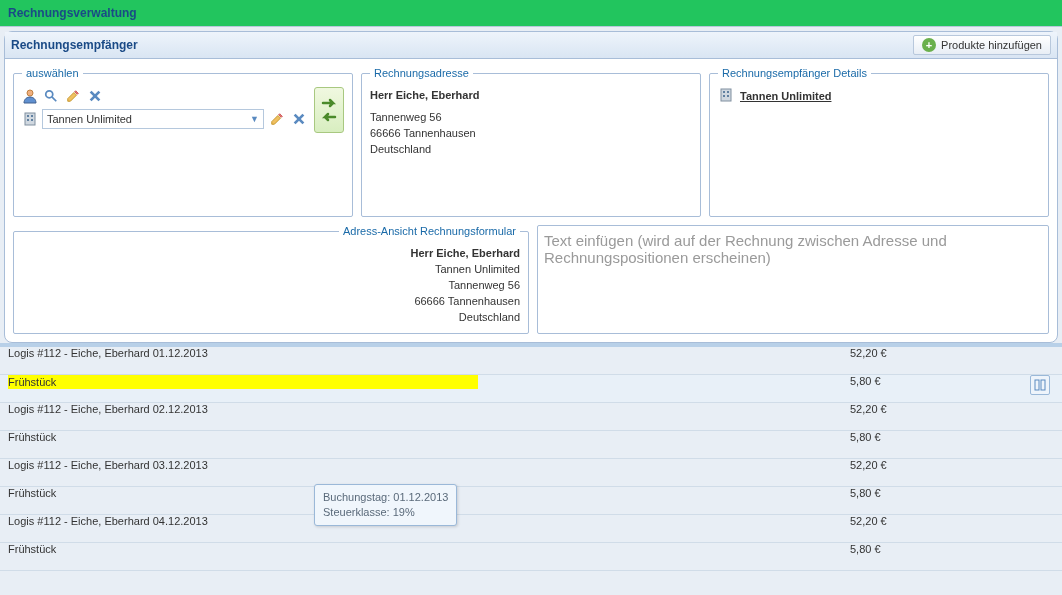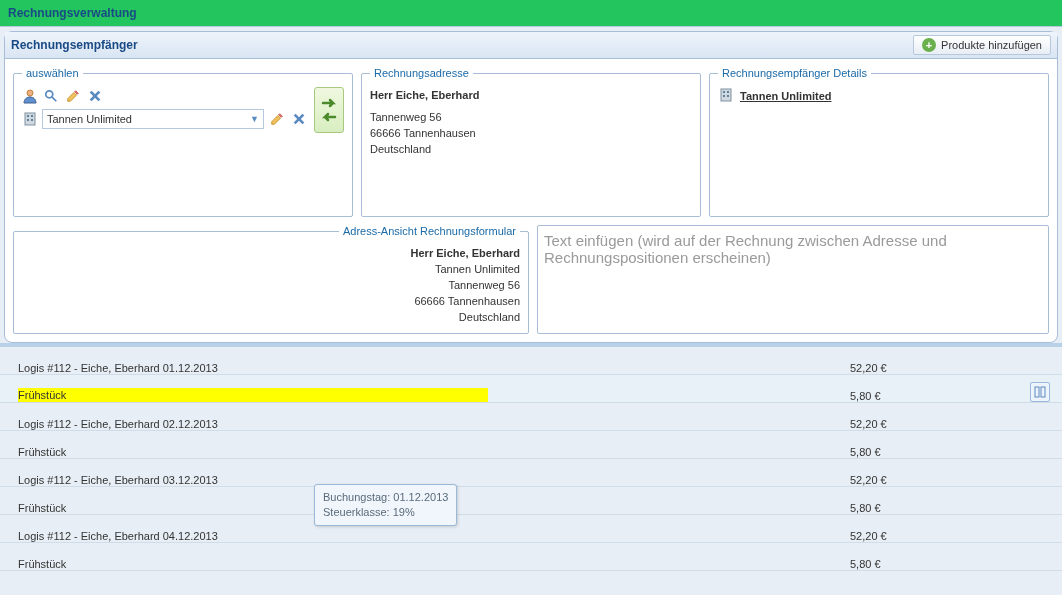--- a/index.html
+++ b/index.html
@@ -25,21 +25,21 @@
   .search-ico svg,.edit-ico svg,.del-ico svg{width:14px;height:14px;}
   .swap-btn{width:28px;height:44px;background:linear-gradient(#f0f8e0,#d8eec0);border:1px solid #a8c880;border-radius:3px;display:flex;align-items:center;justify-content:center;cursor:pointer;}
   .swap-btn svg{width:20px;height:30px;}
   .addr-line{font-size:11px;line-height:16px;}
   .addr-line.bold{font-weight:bold;}
   .detail-name{font-weight:bold;text-decoration:underline;}
   .row2{display:flex;gap:8px;padding:0 8px 8px 8px;}
   .fs-formaddr{width:325px;text-align:right;}
   .memo{flex:1;border:1px solid #a8bdd8;border-radius:2px;padding:6px;color:#9a9a9a;font-size:15px;background:#fff;box-sizing:border-box;}
   .grid{border-top:4px solid #b8d0e8;}
-  .grid-row{display:flex;align-items:flex-end;border-bottom:1px solid #d0dce8;height:27px;position:relative;padding-left:10px;}
+  .grid-row{display:flex;align-items:flex-start;border-bottom:1px solid #d0dce8;height:27px;position:relative;}
   .grid-row.sel{background:#e8f0f8;}
   .col1{flex:1;padding-left:8px;}
   .col2{width:212px;}
   .hl{background:#ffff00;display:inline-block;padding:1px 0;width:470px;}
   .split-ico{position:absolute;right:12px;width:18px;height:18px;border:1px solid #9ab8d8;border-radius:2px;background:#eef4fb;cursor:pointer;display:flex;align-items:center;justify-content:center;}
   .split-ico svg{width:12px;height:12px;}
   .tooltip{position:absolute;left:314px;top:484px;border:1px solid #9ab8d8;border-radius:3px;background:#f0f6fc;padding:5px 8px;box-shadow:1px 1px 3px rgba(0,0,0,0.15);font-size:11px;color:#5a6a7a;line-height:15px;}
 </style>
 </head>
 <body>

